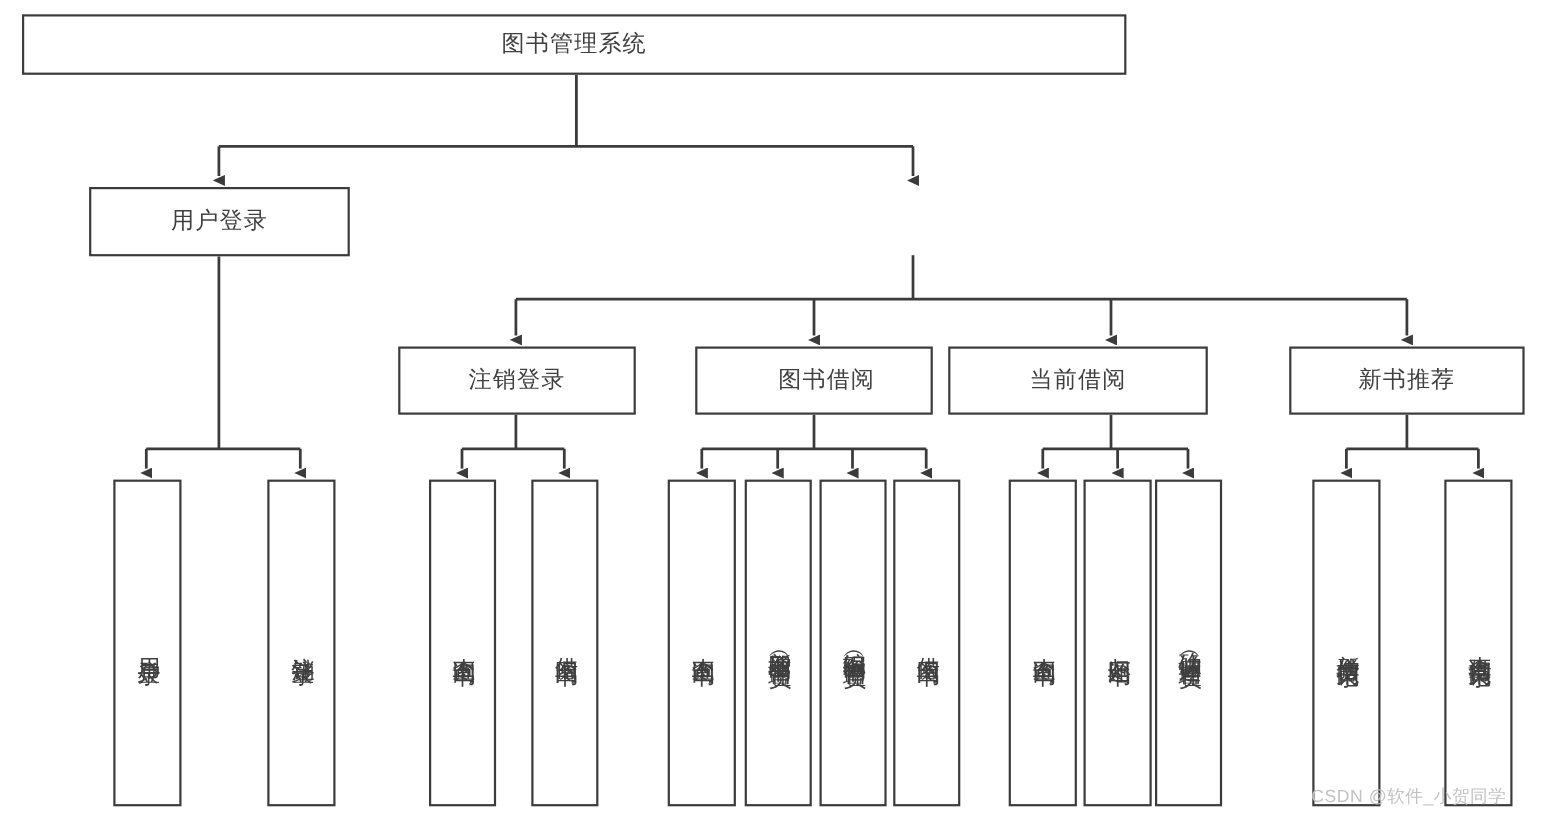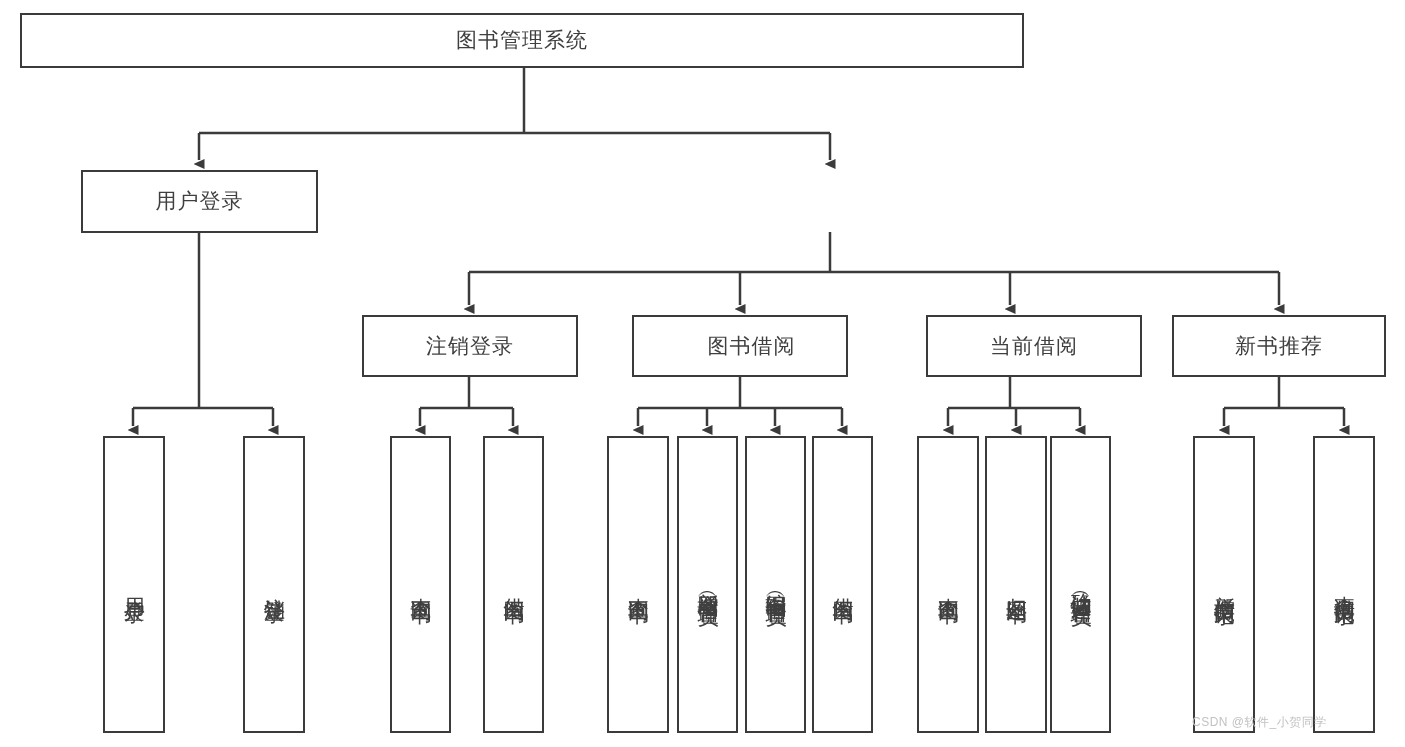--- a/index.html
+++ b/index.html
@@ -54,21 +54,21 @@
     justify-content: center;
     text-align: center;
   }
   .node.vert > span {
     display: block;
   }
   #watermark {
     position: absolute;
     left: 1192px;
     top: 714px;
-    font-size: 12px;
+    font-size: 16px;
     color: #c2c2c2;
     letter-spacing: 0.5px;
     white-space: nowrap;
     z-index: 3;
     pointer-events: none;
   }
 </style>
 </head>
 <body>
 
@@ -133,21 +133,21 @@
   <div class="node horiz" style="left:81px; top:170px; width:237px; height:63px;">
     <span>用户登录</span>
   </div>
 
   <div class="node horiz" style="left:362px; top:315px; width:216px; height:62px;">
     <span>注销登录</span>
   </div>
   <div class="node horiz" style="left:632px; top:315px; width:216px; height:62px;padding-left:23px;">
     <span>图书借阅</span>
   </div>
-  <div class="node horiz" style="left:926px; top:315px; width:216px; height:62px;">
+  <div class="node horiz" style="left:862px; top:315px; width:236px; height:62px;">
     <span>当前借阅</span>
   </div>
   <div class="node horiz" style="left:1172px; top:315px; width:214px; height:62px;">
     <span>新书推荐</span>
   </div>
 
   <div class="node vert" style="left:103px; top:436px; width:62px; height:297px;">
     <span>用户登录</span>
   </div>
   <div class="node vert" style="left:243px; top:436px; width:62px; height:297px;">

